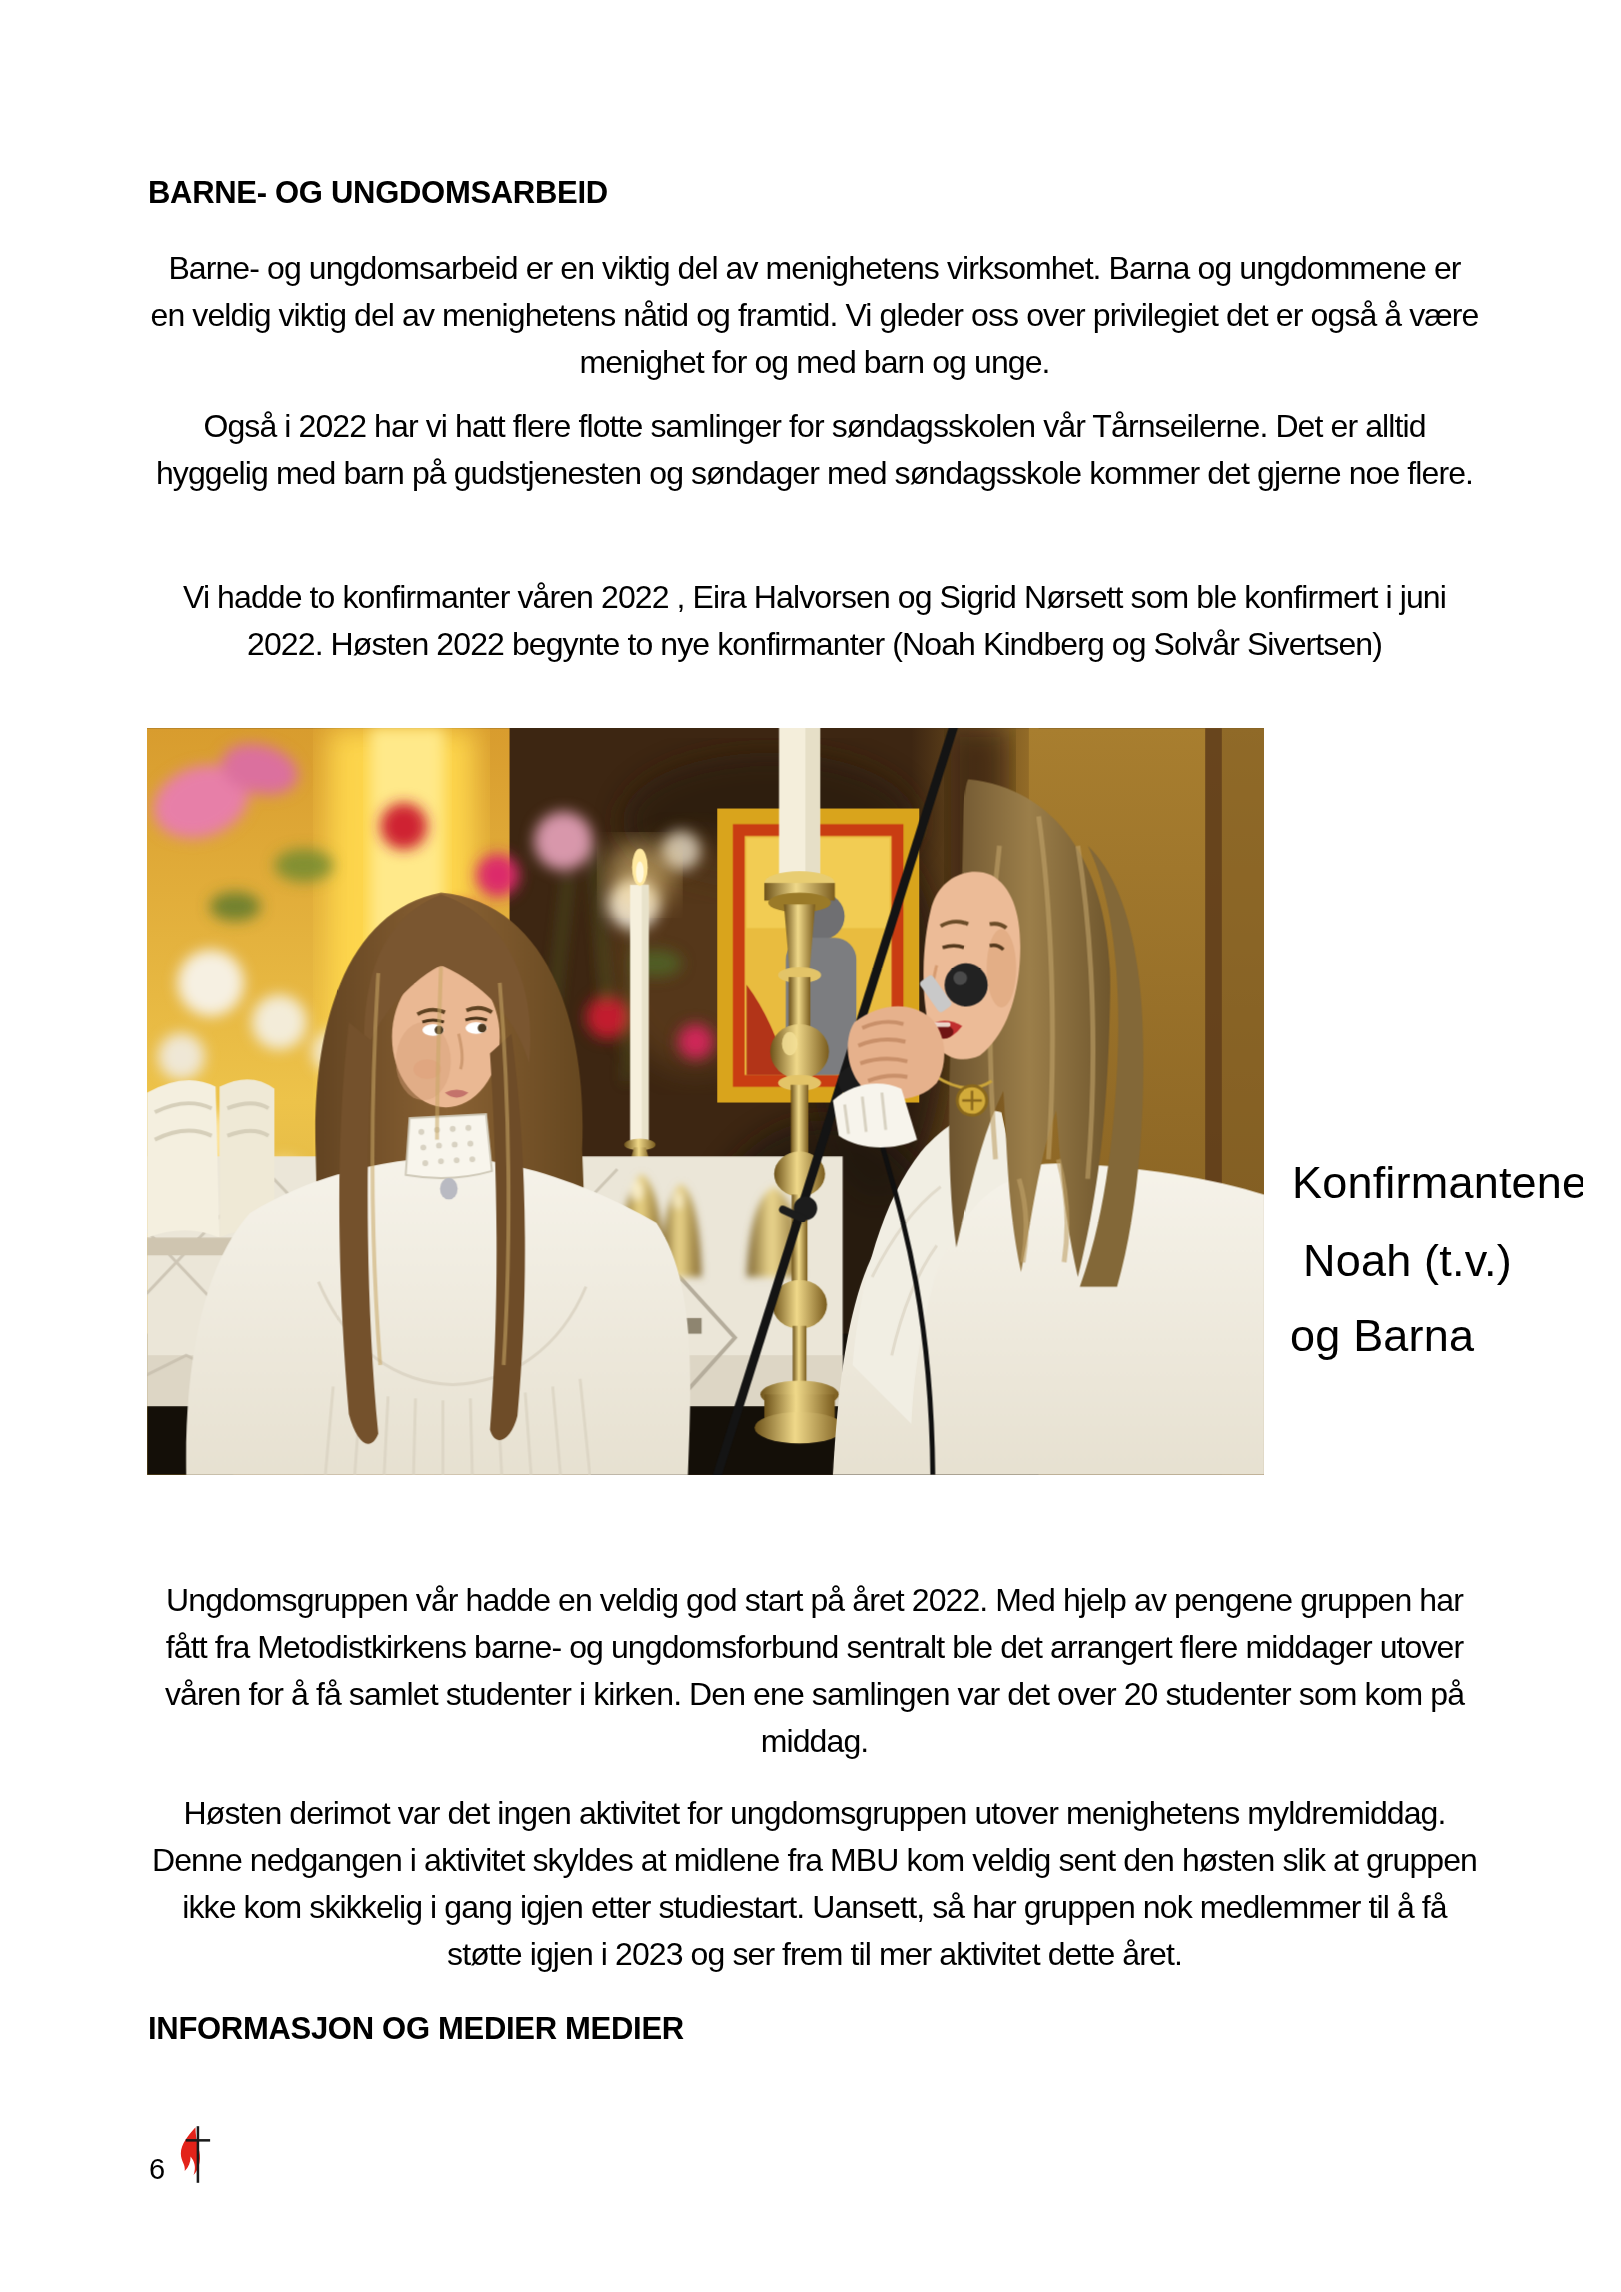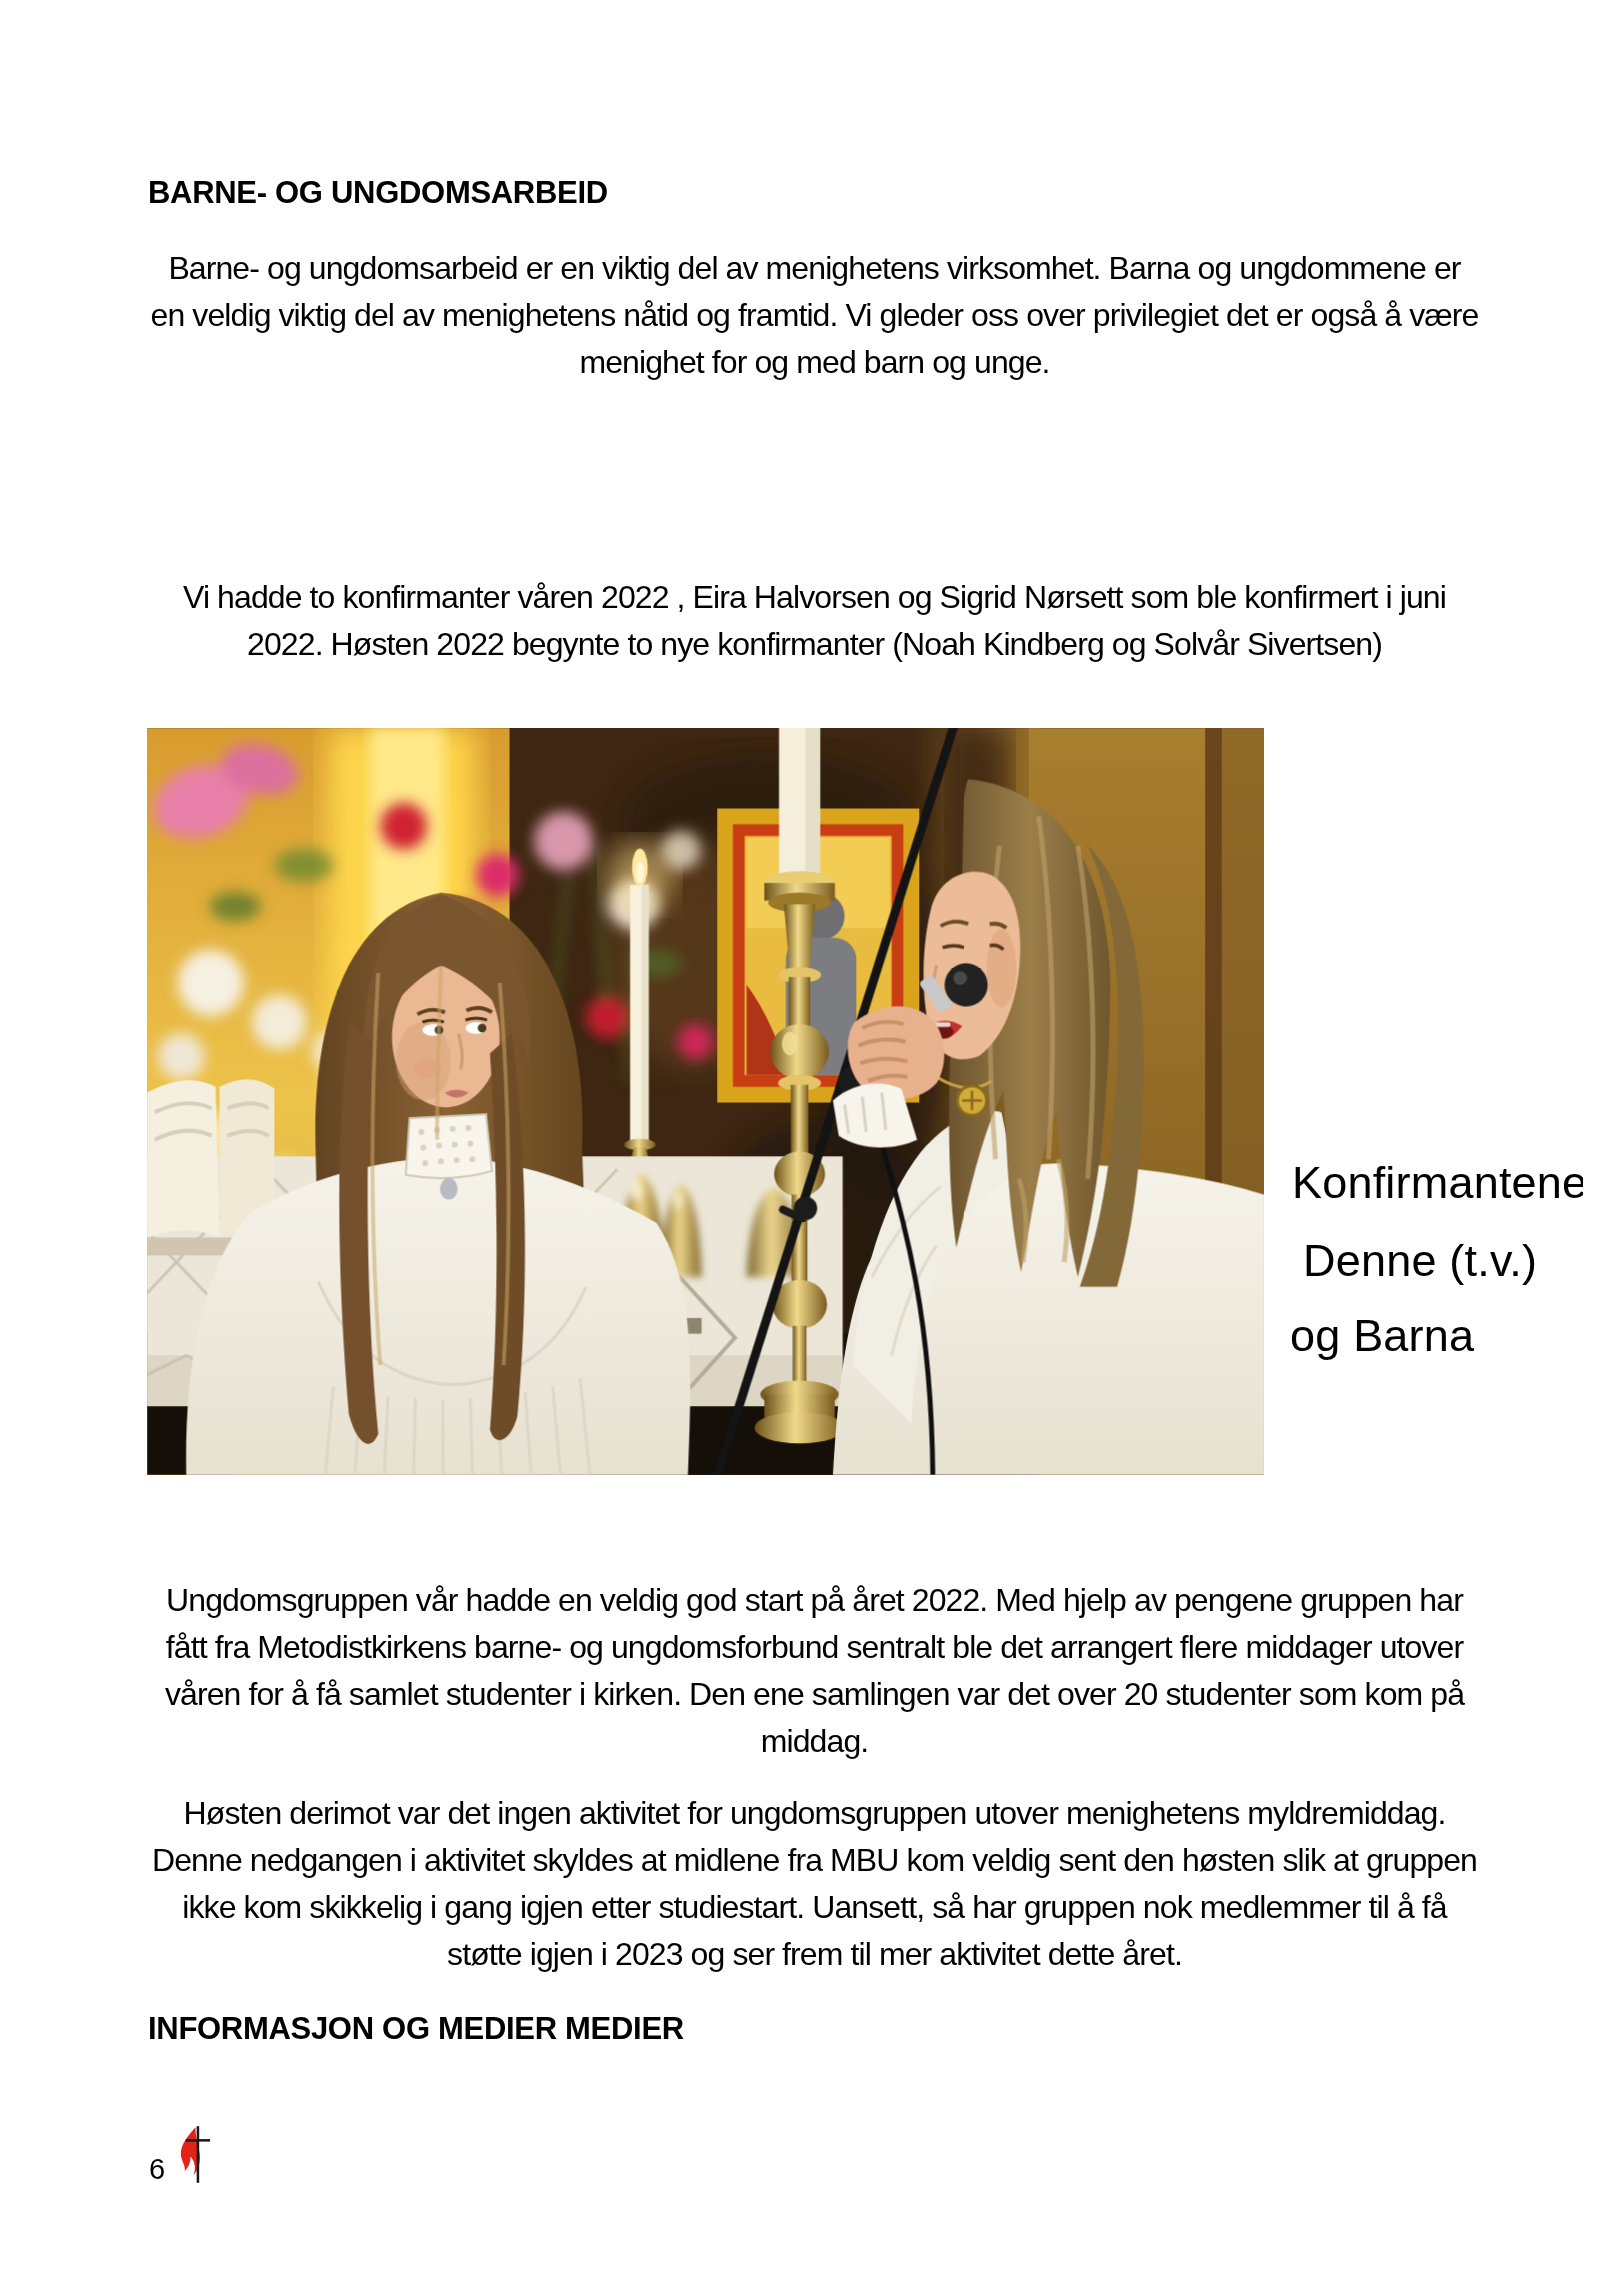--- a/index.html
+++ b/index.html
@@ -44,20 +44,21 @@
 </style>
 </head>
 <body>
 
 <div class="page">
 
   <div class="sec-heading" style="top:175px">BARNE- OG UNGDOMSARBEID</div>
 
   <div class="para" style="top:245px">Barne- og ungdomsarbeid er en viktig del av menighetens virksomhet. Barna og ungdommene er en veldig viktig del av menighetens nåtid og framtid. Vi gleder oss over privilegiet det er også å være menighet for og med barn og unge.</div>
 
+  <div class="para" style="top:403px">Også i 2022 har vi hatt flere flotte samlinger for søndagsskolen vår Tårnseilerne. Det er alltid hyggelig med barn på gudstjenesten og søndager med søndagsskole kommer det gjerne noe flere.</div>
 
   <div class="para" style="top:574px">Vi hadde to konfirmanter våren 2022 , Eira Halvorsen og Sigrid Nørsett som ble konfirmert i juni 2022. Høsten 2022 begynte to nye konfirmanter (Noah Kindberg og Solvår Sivertsen)</div>
 
   <div class="photo">
     <svg viewBox="0 0 1140 762" xmlns="http://www.w3.org/2000/svg">
       <defs>
         <linearGradient id="gGold" x1="0" y1="0" x2="0" y2="1">
           <stop offset="0" stop-color="#d89c2e"></stop>
             <stop offset="0.5" stop-color="#edc34a"></stop>
             <stop offset="1" stop-color="#caa23a"></stop>
@@ -310,21 +311,21 @@
       <g>
         <path d="M722,300 C748,280 780,278 800,296 C816,312 818,342 806,362 C788,382 752,384 732,368 C714,352 710,318 722,300 Z" fill="#e6b18c"></path>
         <path d="M730,306 Q752,296 772,302 M726,324 Q750,314 774,320 M728,342 Q752,334 776,340 M736,360 Q756,352 776,356" stroke="#c9906a" stroke-width="4" fill="none"></path>
         <path d="M700,380 C720,362 748,358 770,368 L786,420 C760,432 726,430 706,416 Z" fill="#f7f4ec"></path>
         <path d="M712,384 L716,414 M730,376 L734,412 M750,372 L754,410" stroke="#d8d2c2" stroke-width="3" fill="none"></path>
       </g>
     </svg>
   </div>
 
   <div class="caption-line cap1">Konfirmantene</div>
-  <div class="caption-line cap2">Denne (t.v.)</div>
+  <div class="caption-line cap2">Noah (t.v.)</div>
   <div class="caption-line cap3">og Barna</div>
 
   <div class="para" style="top:1577px">Ungdomsgruppen vår hadde en veldig god start på året 2022. Med hjelp av pengene gruppen har fått fra Metodistkirkens barne- og ungdomsforbund sentralt ble det arrangert flere middager utover våren for å få samlet studenter i kirken. Den ene samlingen var det over 20 studenter som kom på middag.</div>
 
   <div class="para" style="top:1790px">Høsten derimot var det ingen aktivitet for ungdomsgruppen utover menighetens myldremiddag. Denne nedgangen i aktivitet skyldes at midlene fra MBU kom veldig sent den høsten slik at gruppen ikke kom skikkelig i gang igjen etter studiestart. Uansett, så har gruppen nok medlemmer til å få støtte igjen i 2023 og ser frem til mer aktivitet dette året.</div>
 
   <div class="sec-heading" style="top:2011px">INFORMASJON OG MEDIER MEDIER</div>
 
   <div class="page-number">6</div>
 

